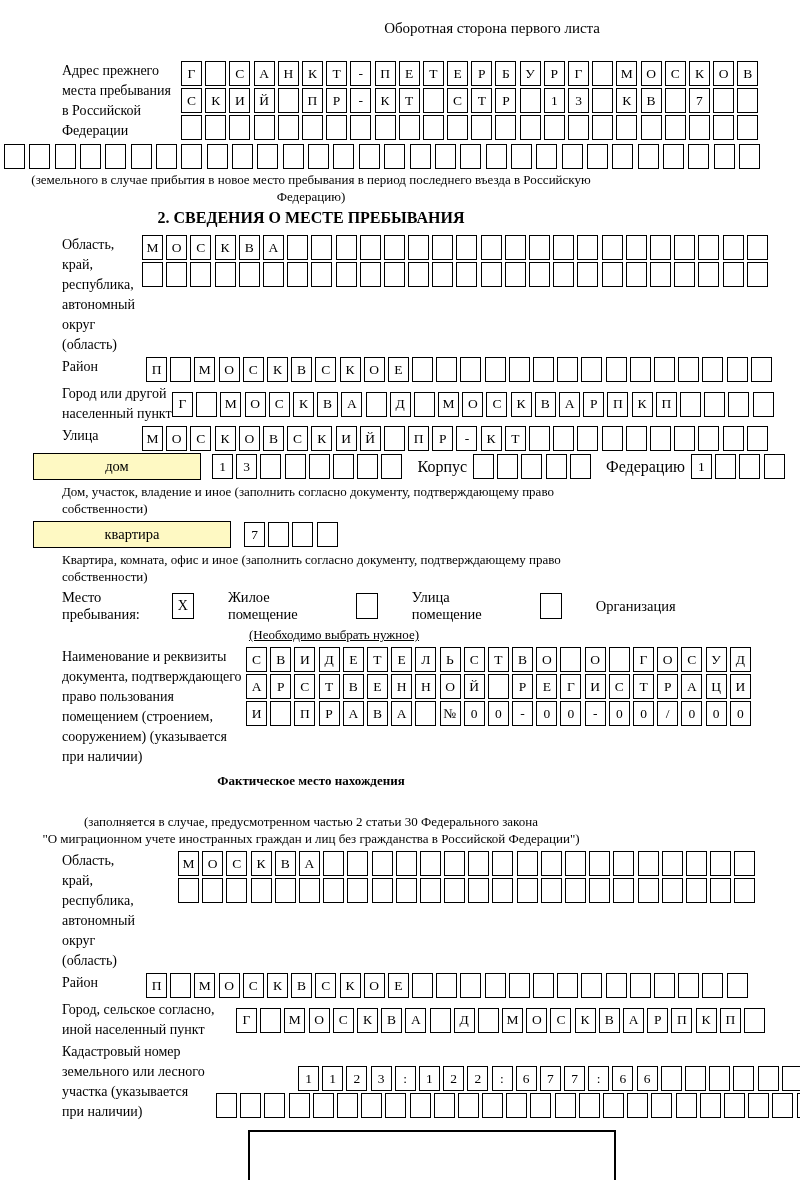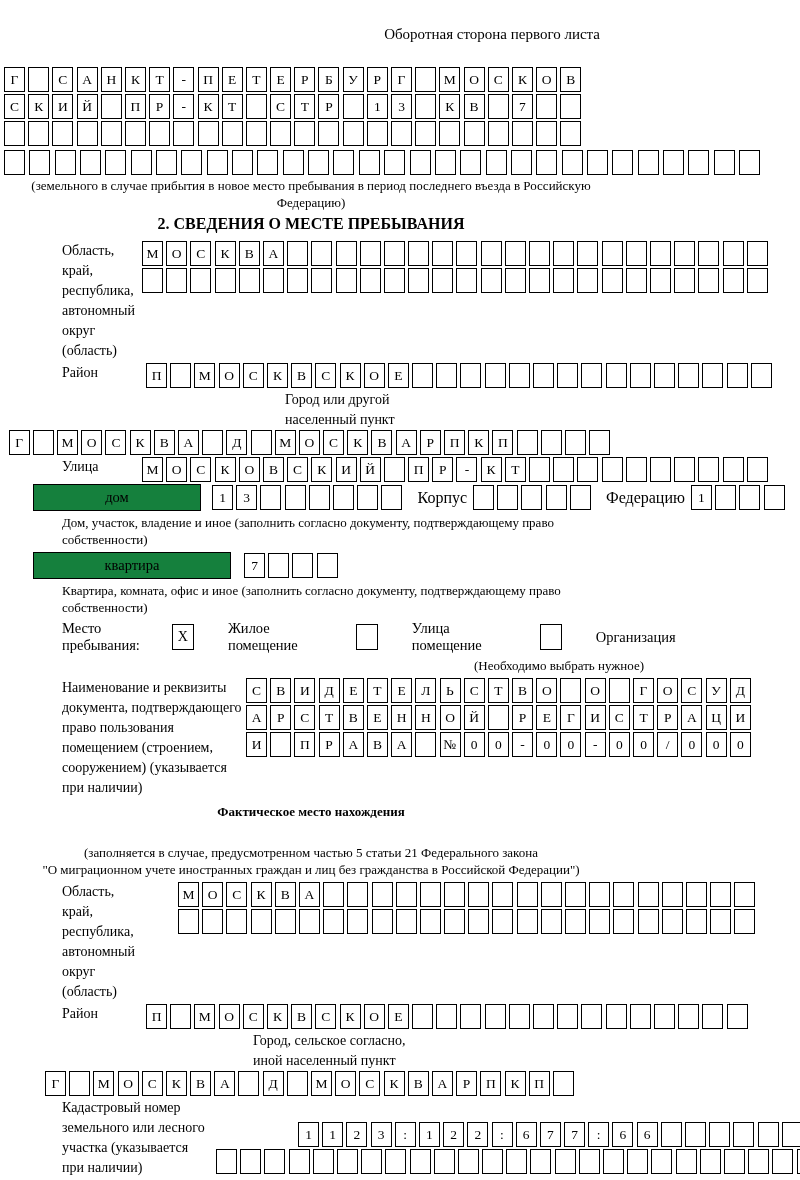--- a/index.html
+++ b/index.html
@@ -1,47 +1,47 @@
 <!DOCTYPE html>
 <html><head>
 <meta charset="utf-8">
 <style>
   html,body{margin:0;padding:0;background:#fff;}
   body{width:800px;height:1180px;overflow:hidden;color:#000;
        font-family:"Liberation Serif", serif;}
   .page{position:relative;width:656px;height:1180px;box-sizing:border-box;
-        padding:20px 38px 0 4px;}
+        padding:14px 38px 0 4px;}
   .hdr{text-align:right;font-size:15px;margin:6px 18px 24px 0;}
   .block{display:flex;align-items:flex-start;margin-bottom:2px;}
-  .block.vc{align-items:center;flex-direction:column;}
+  .block.vc{align-items:center;}
   .lbl{font-size:14px;line-height:20px;white-space:pre-line;flex-shrink:0;
        margin-left:58px;}
   .w117{width:119px;}
   .w80{width:80px;}
   .w108{width:110px;}
   .w182{width:184px;}
   .w172{width:174px;}
   .w150{width:150px;}
   .cellcol{display:flex;flex-direction:column;}
   .cellcol .cellrow{margin-bottom:2px;}
   .cellrow{display:flex;}
   .cell{width:19px;height:23px;border:1.5px solid #000;margin-right:3.2px;
         display:flex;align-items:center;justify-content:center;
         font-size:13.5px;flex-shrink:0;background:#fff;}
   .cellrow.full{justify-content:space-between;width:756px;margin:1px 0 2px 0;}
   .cellrow.full .cell{margin-right:0;}
   .note{font-size:13px;line-height:17px;margin-bottom:4px;white-space:pre-line;}
   .note.center{text-align:center;}
   .note.left{margin-left:58px;}
-  .note.optnote{text-align:right;width:620px;margin-left:20px;}
+  .note.optnote{text-align:center;width:620px;margin-left:20px;text-decoration:underline;}
   .sect{font-size:16px;font-weight:bold;text-align:center;margin:4px 0 8px 0;font-family:Liberation Serif, serif;}
   .sect2{font-size:13px;font-weight:bold;text-align:center;margin:6px 0 24px 0;}
   .houserow{display:flex;align-items:center;margin:2px 0 3px 29px;}
   .wbox{border:1.8px solid #000;height:25px;display:flex;align-items:center;
-        justify-content:center;font-size:14.5px;flex-shrink:0;background:#15803d;}
+        justify-content:center;font-size:14.5px;flex-shrink:0;background:#fef9c3;}
   .wbox.dom{width:166px;margin-right:11px;}
   .wbox.kv{width:196px;margin-right:13px;}
   .inlbl{font-size:16px;margin:0 6px 0 12px;}
   .checkrow{display:flex;align-items:center;margin:4px 0 3px 58px;font-size:14.5px;gap:24px;}
   .cbox{width:20px;height:24px;border:1.6px solid #000;display:flex;
         align-items:center;justify-content:center;font-size:14px;
         margin:0 10px 0 8px;flex-shrink:0;}
   .copt{margin-right:26px;}
   .ind36{padding-left:36px;}
   .ind86{margin-left:86px;}
@@ -51,20 +51,24 @@
   .stampbox{width:364px;height:166px;border:2px solid #000;background:#fff;}
 </style>
 </head>
 <body>
 
 <div class="page">
 
   <div class="hdr">Оборотная сторона первого листа</div>
 
   <div class="block">
+    <div class="lbl w117">Адрес прежнего
+места пребывания
+в Российской
+Федерации</div>
     <div class="cellcol">
       <div class="cellrow">
           <span class="cell">Г</span>
           <span class="cell"></span>
           <span class="cell">С</span>
           <span class="cell">А</span>
           <span class="cell">Н</span>
           <span class="cell">К</span>
           <span class="cell">Т</span>
           <span class="cell">-</span>
@@ -462,21 +466,21 @@
           <span class="cell">0</span>
           <span class="cell">/</span>
           <span class="cell">0</span>
           <span class="cell">0</span>
           <span class="cell">0</span>
         </div>
     </div>
   </div>
 
   <div class="sect2">Фактическое место нахождения</div>
-  <div class="note center">(заполняется в случае, предусмотренном частью 5 статьи 21 Федерального закона
+  <div class="note center">(заполняется в случае, предусмотренном частью 2 статьи 30 Федерального закона
 "О миграционном учете иностранных граждан и лиц без гражданства в Российской Федерации")</div>
 
   <div class="block">
     <div class="lbl w80">Область, край,
 республика,
 автономный округ
 (область)</div>
     <div class="cellcol ind36">
       <div class="cellrow">
           <span class="cell">М</span>

